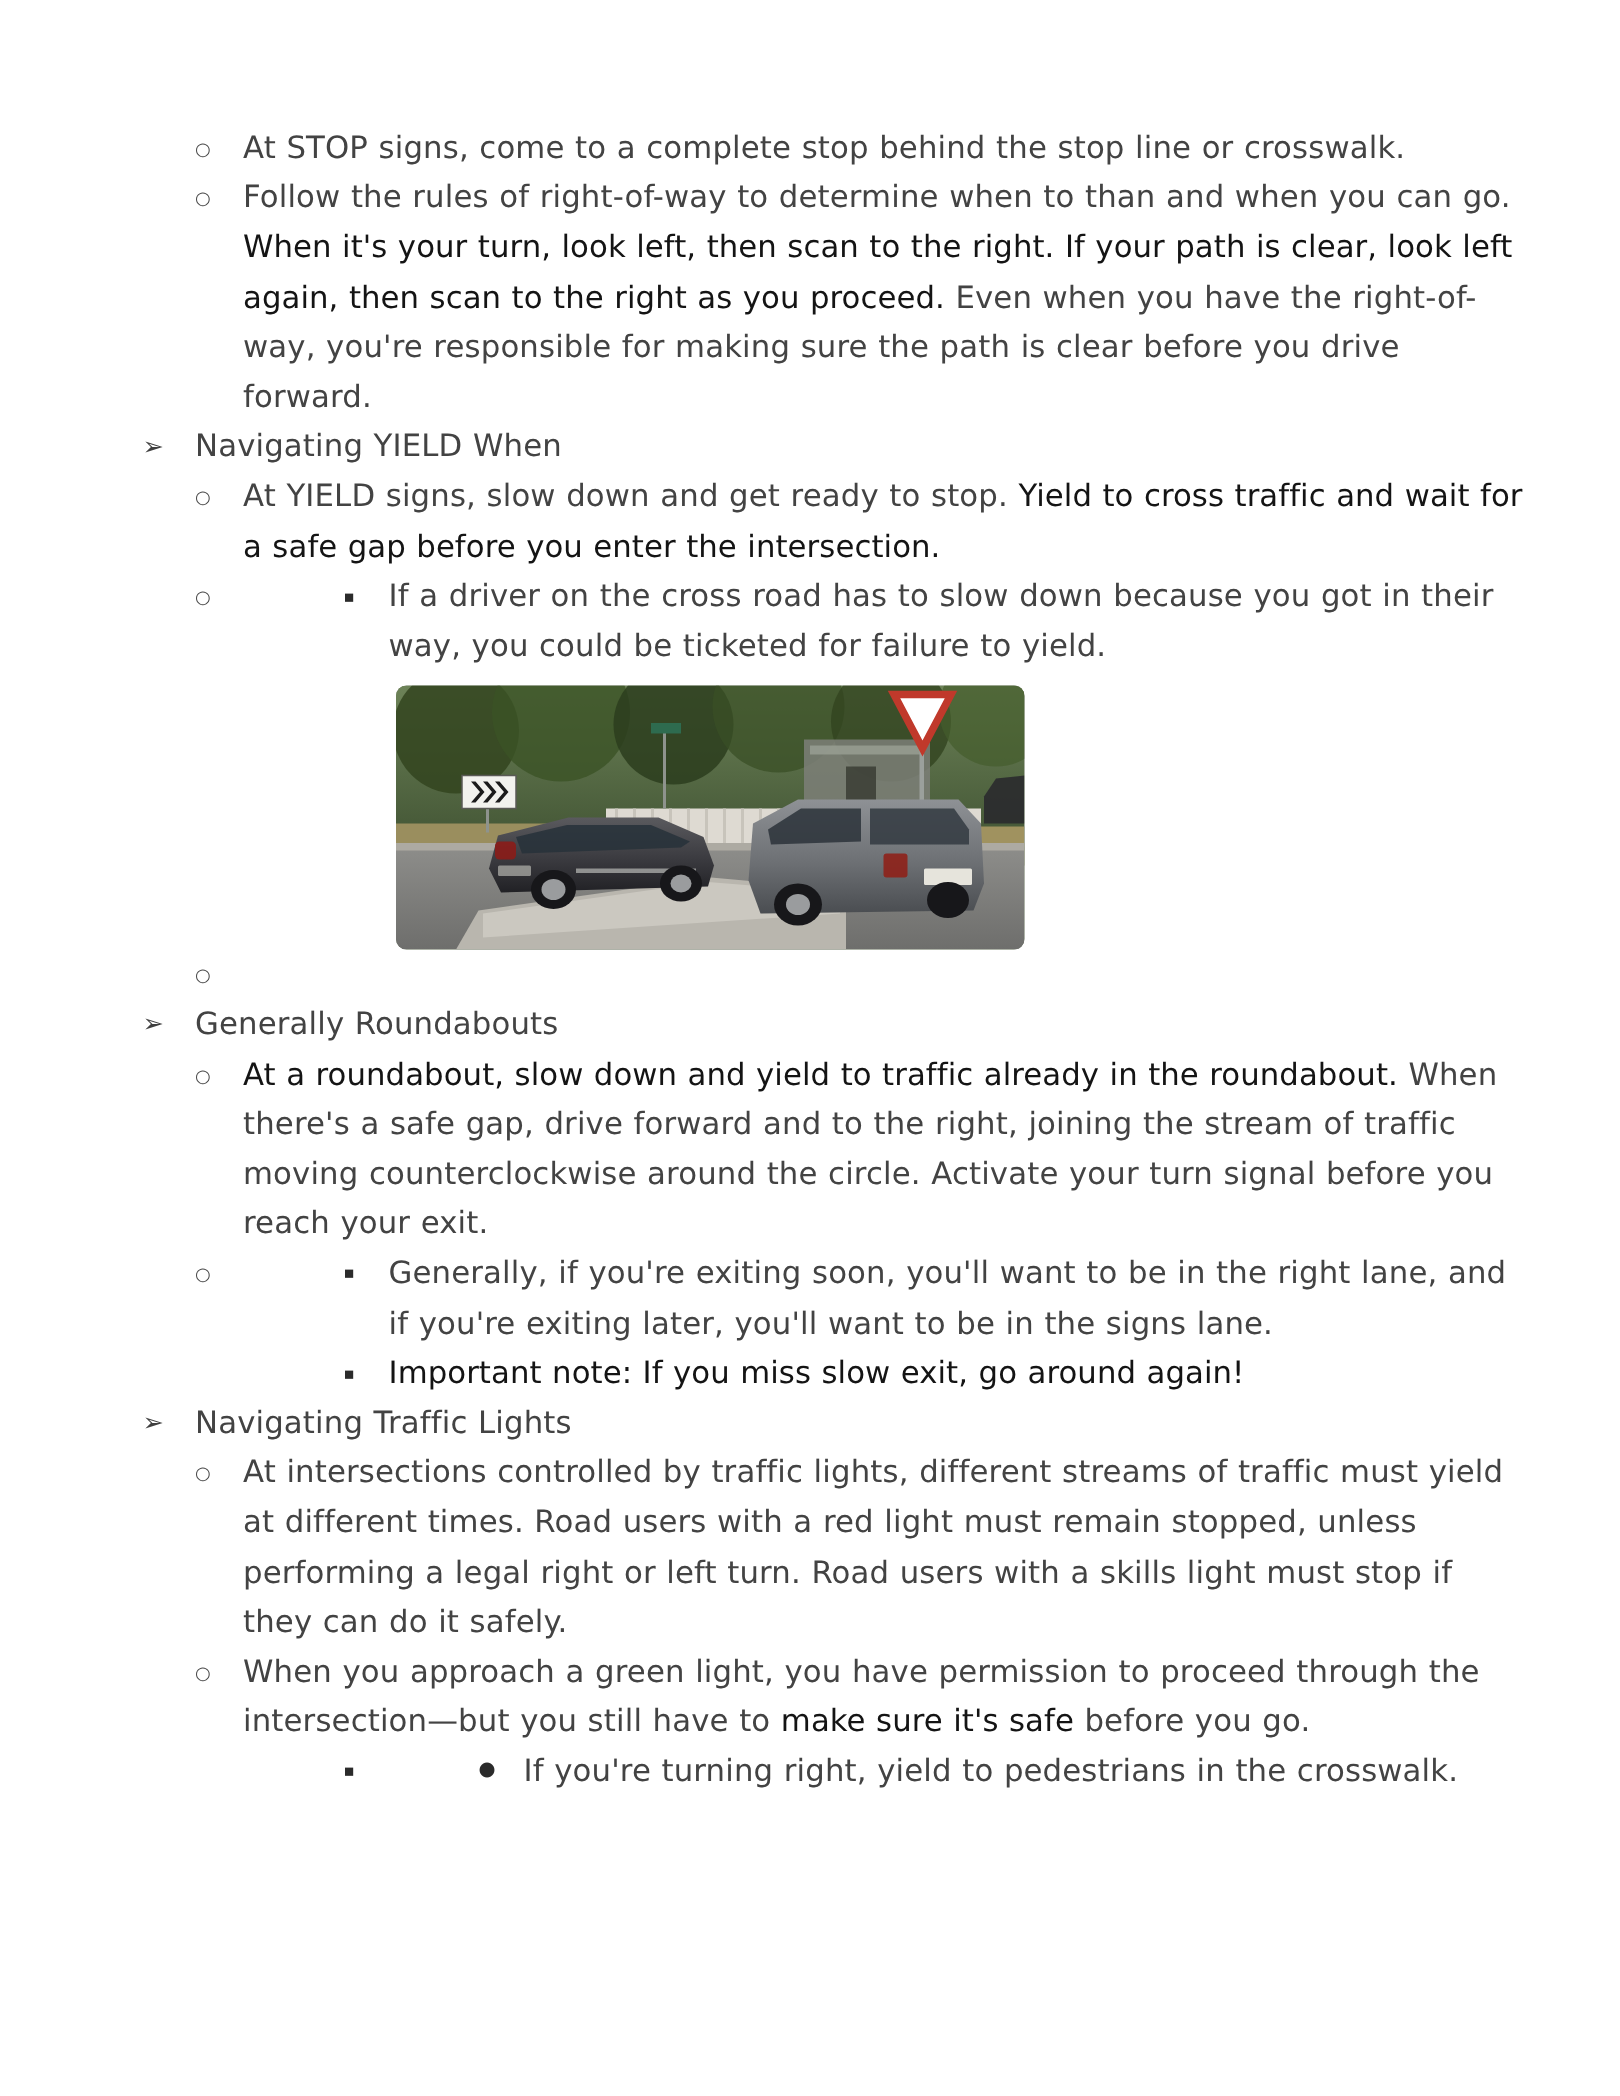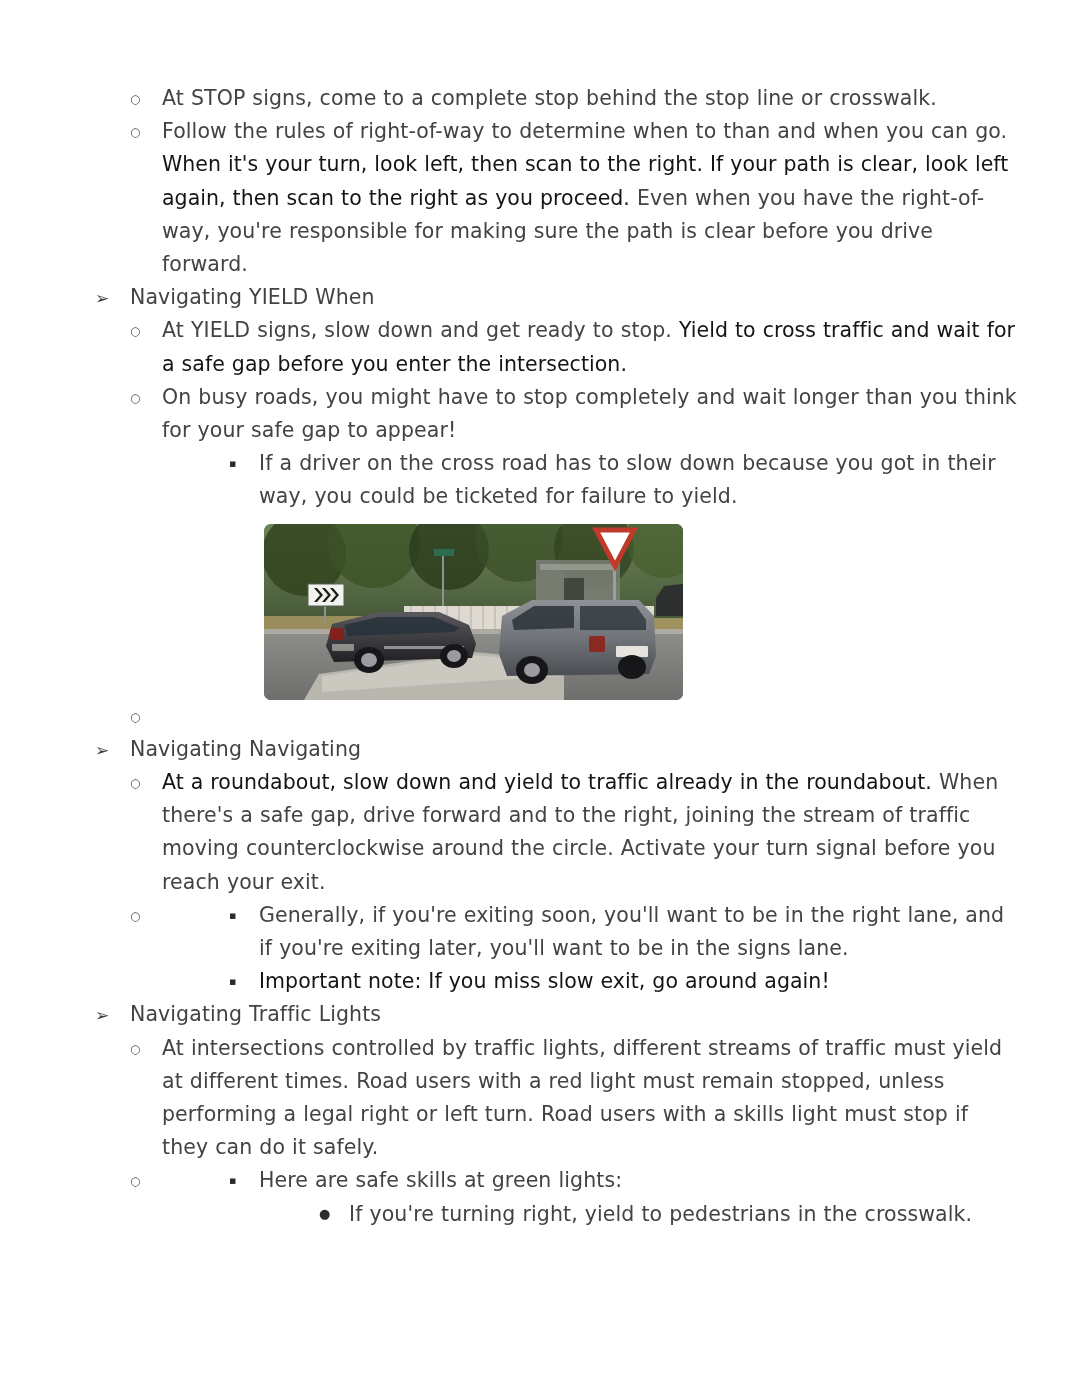--- a/index.html
+++ b/index.html
@@ -133,21 +133,20 @@
     </li>
 
     <ul class="lvl">
       <li class="li l2">
         <span class="bullet">○</span>
         <span class="txt"><span>At YIELD signs, slow down and get ready to stop. </span><b>Yield to cross traffic and wait for a safe gap before you enter the intersection.</b></span>
       </li>
 
       <li class="li l2">
         <span class="bullet">○</span>
-        <span class="txt">On busy roads, you might have to stop completely and wait longer than you think for your safe gap to appear!</span>
 
         <ul class="lvl">
           <li class="li l3">
             <span class="bullet">▪</span>
             <span class="txt">If a driver on the cross road has to slow down because you got in their way, you could be ticketed for failure to yield.</span>
           </li>
         </ul>
       </li>
 
       <li class="li l2 empty-row" style="height:auto; padding-left:0; margin-left:68px;">
@@ -268,21 +267,21 @@
       <li class="li l2">
         <span class="bullet">○</span>
         <span class="txt">&nbsp;</span>
       </li>
     </ul>
   </ul>
 
   <ul class="lvl">
     <li class="li l1">
       <span class="bullet">➢</span>
-      <span class="txt">Navigating Navigating</span>
+      <span class="txt">Generally Roundabouts</span>
     </li>
 
     <ul class="lvl">
       <li class="li l2">
         <span class="bullet">○</span>
         <span class="txt"><b>At a roundabout, slow down and yield to traffic already in the roundabout.</b><span> When there's a safe gap, drive forward and to the right, joining the stream of traffic moving counterclockwise around the circle. Activate your turn signal before you reach your exit.</span></span>
       </li>
 
       <li class="li l2">
         <span class="bullet">○</span>
@@ -308,25 +307,25 @@
     </li>
 
     <ul class="lvl">
       <li class="li l2">
         <span class="bullet">○</span>
         <span class="txt">At intersections controlled by traffic lights, different streams of traffic must yield at different times. Road users with a red light must remain stopped, unless performing a legal right or left turn. Road users with a skills light must stop if they can do it safely.</span>
       </li>
 
       <li class="li l2">
         <span class="bullet">○</span>
+        <span class="txt"><span>When you approach a green light, you have permission to proceed through the intersection—but you still have to </span><b>make sure it's safe</b><span> before you go.</span></span>
 
         <ul class="lvl">
           <li class="li l3">
             <span class="bullet">▪</span>
-            <span class="txt">Here are safe skills at green lights:</span>
 
             <ul class="lvl">
               <li class="li l4">
                 <span class="bullet">●</span>
                 <span class="txt">If you're turning right, yield to pedestrians in the crosswalk.</span>
               </li>
             </ul>
           </li>
         </ul>
       </li>

